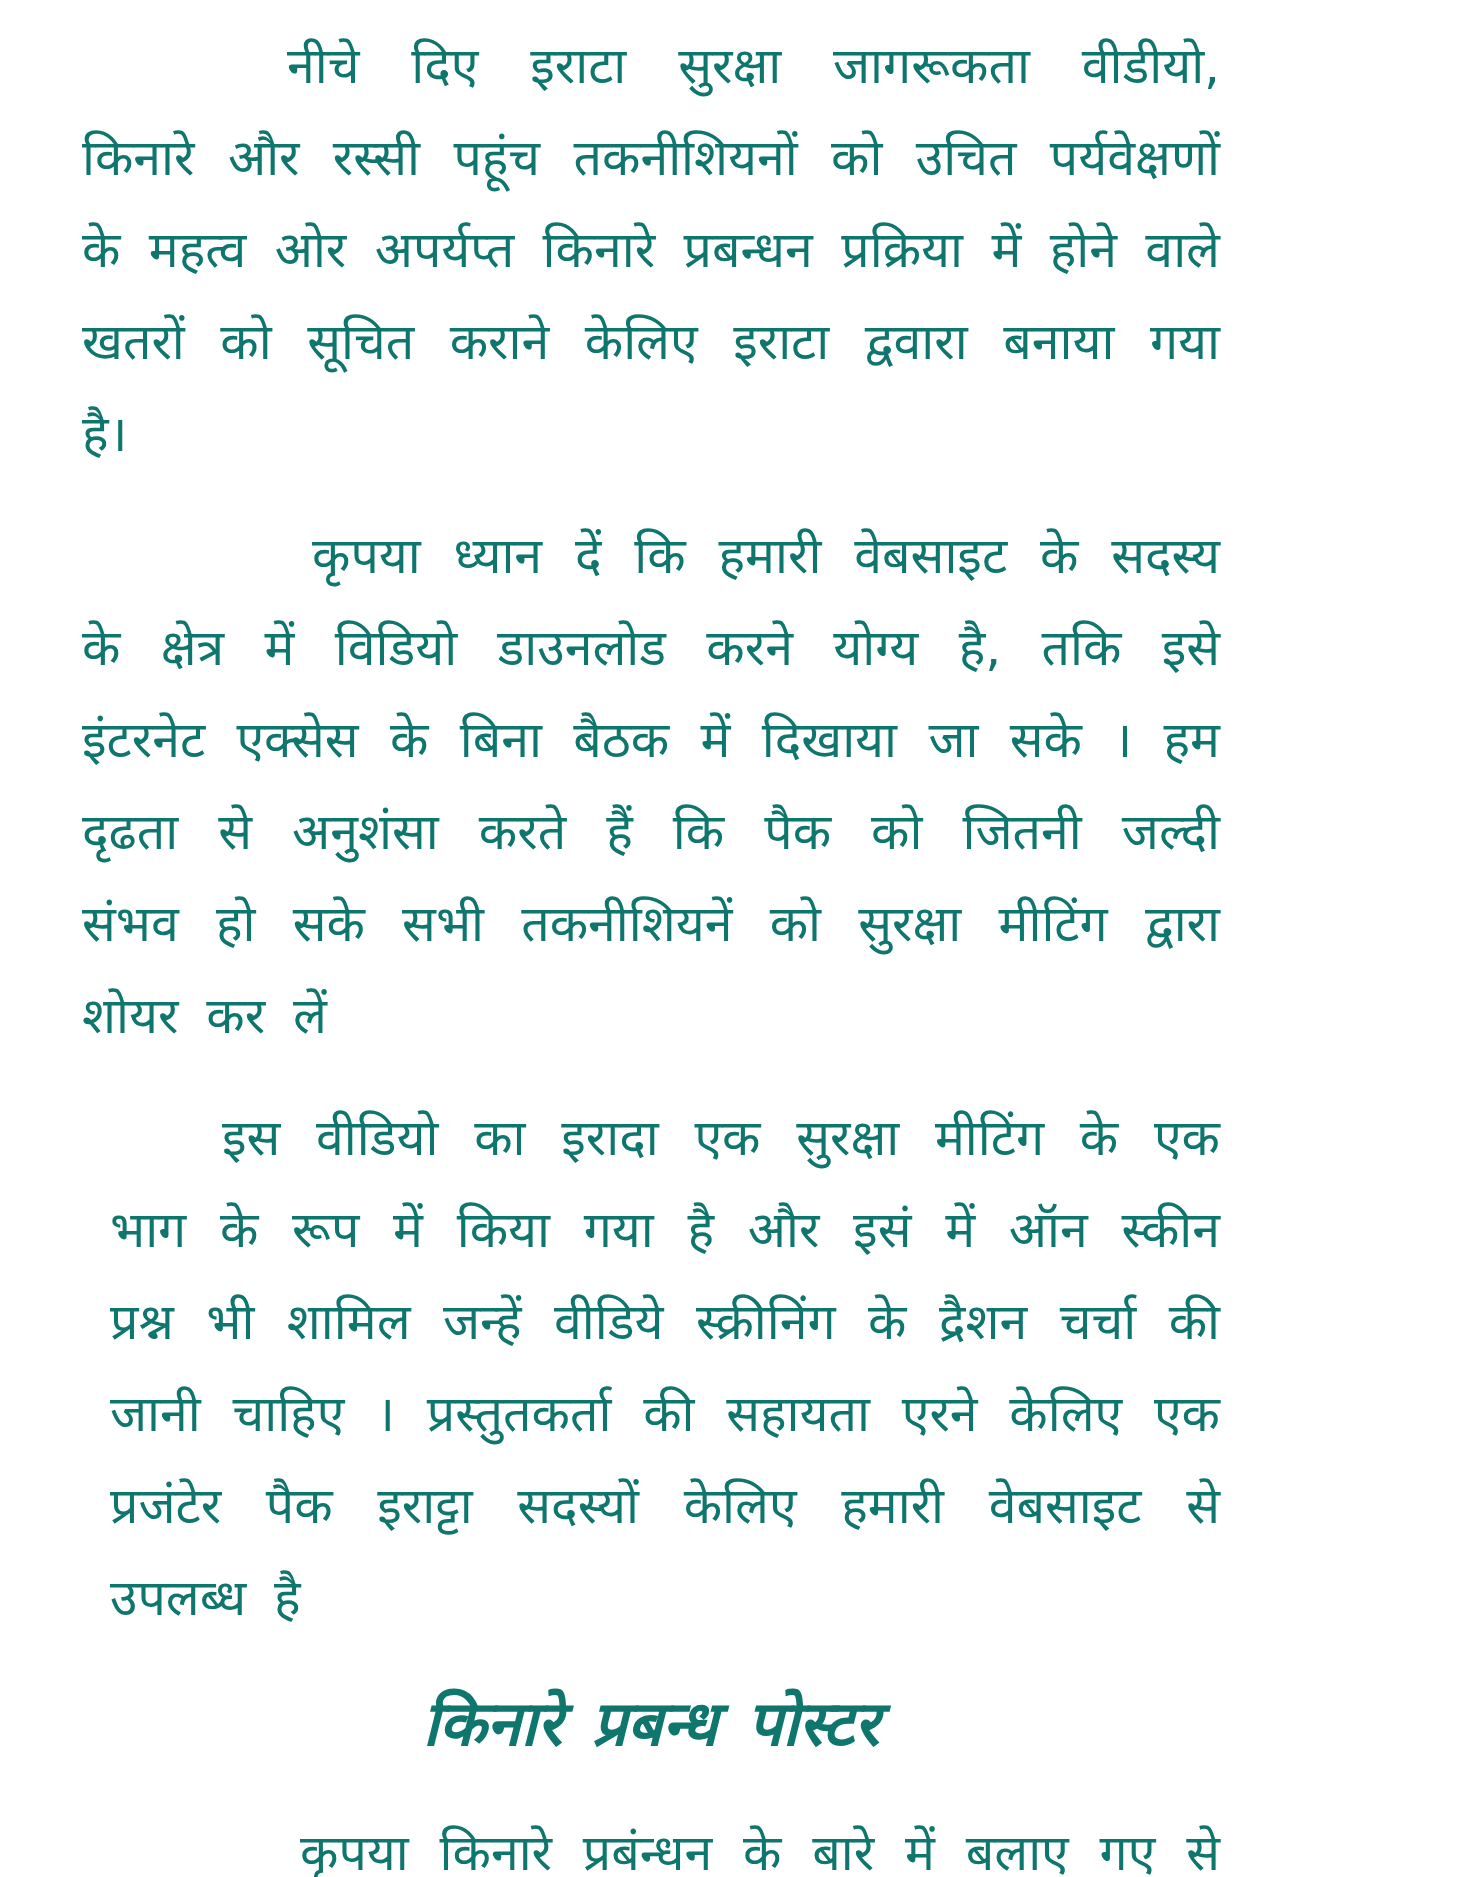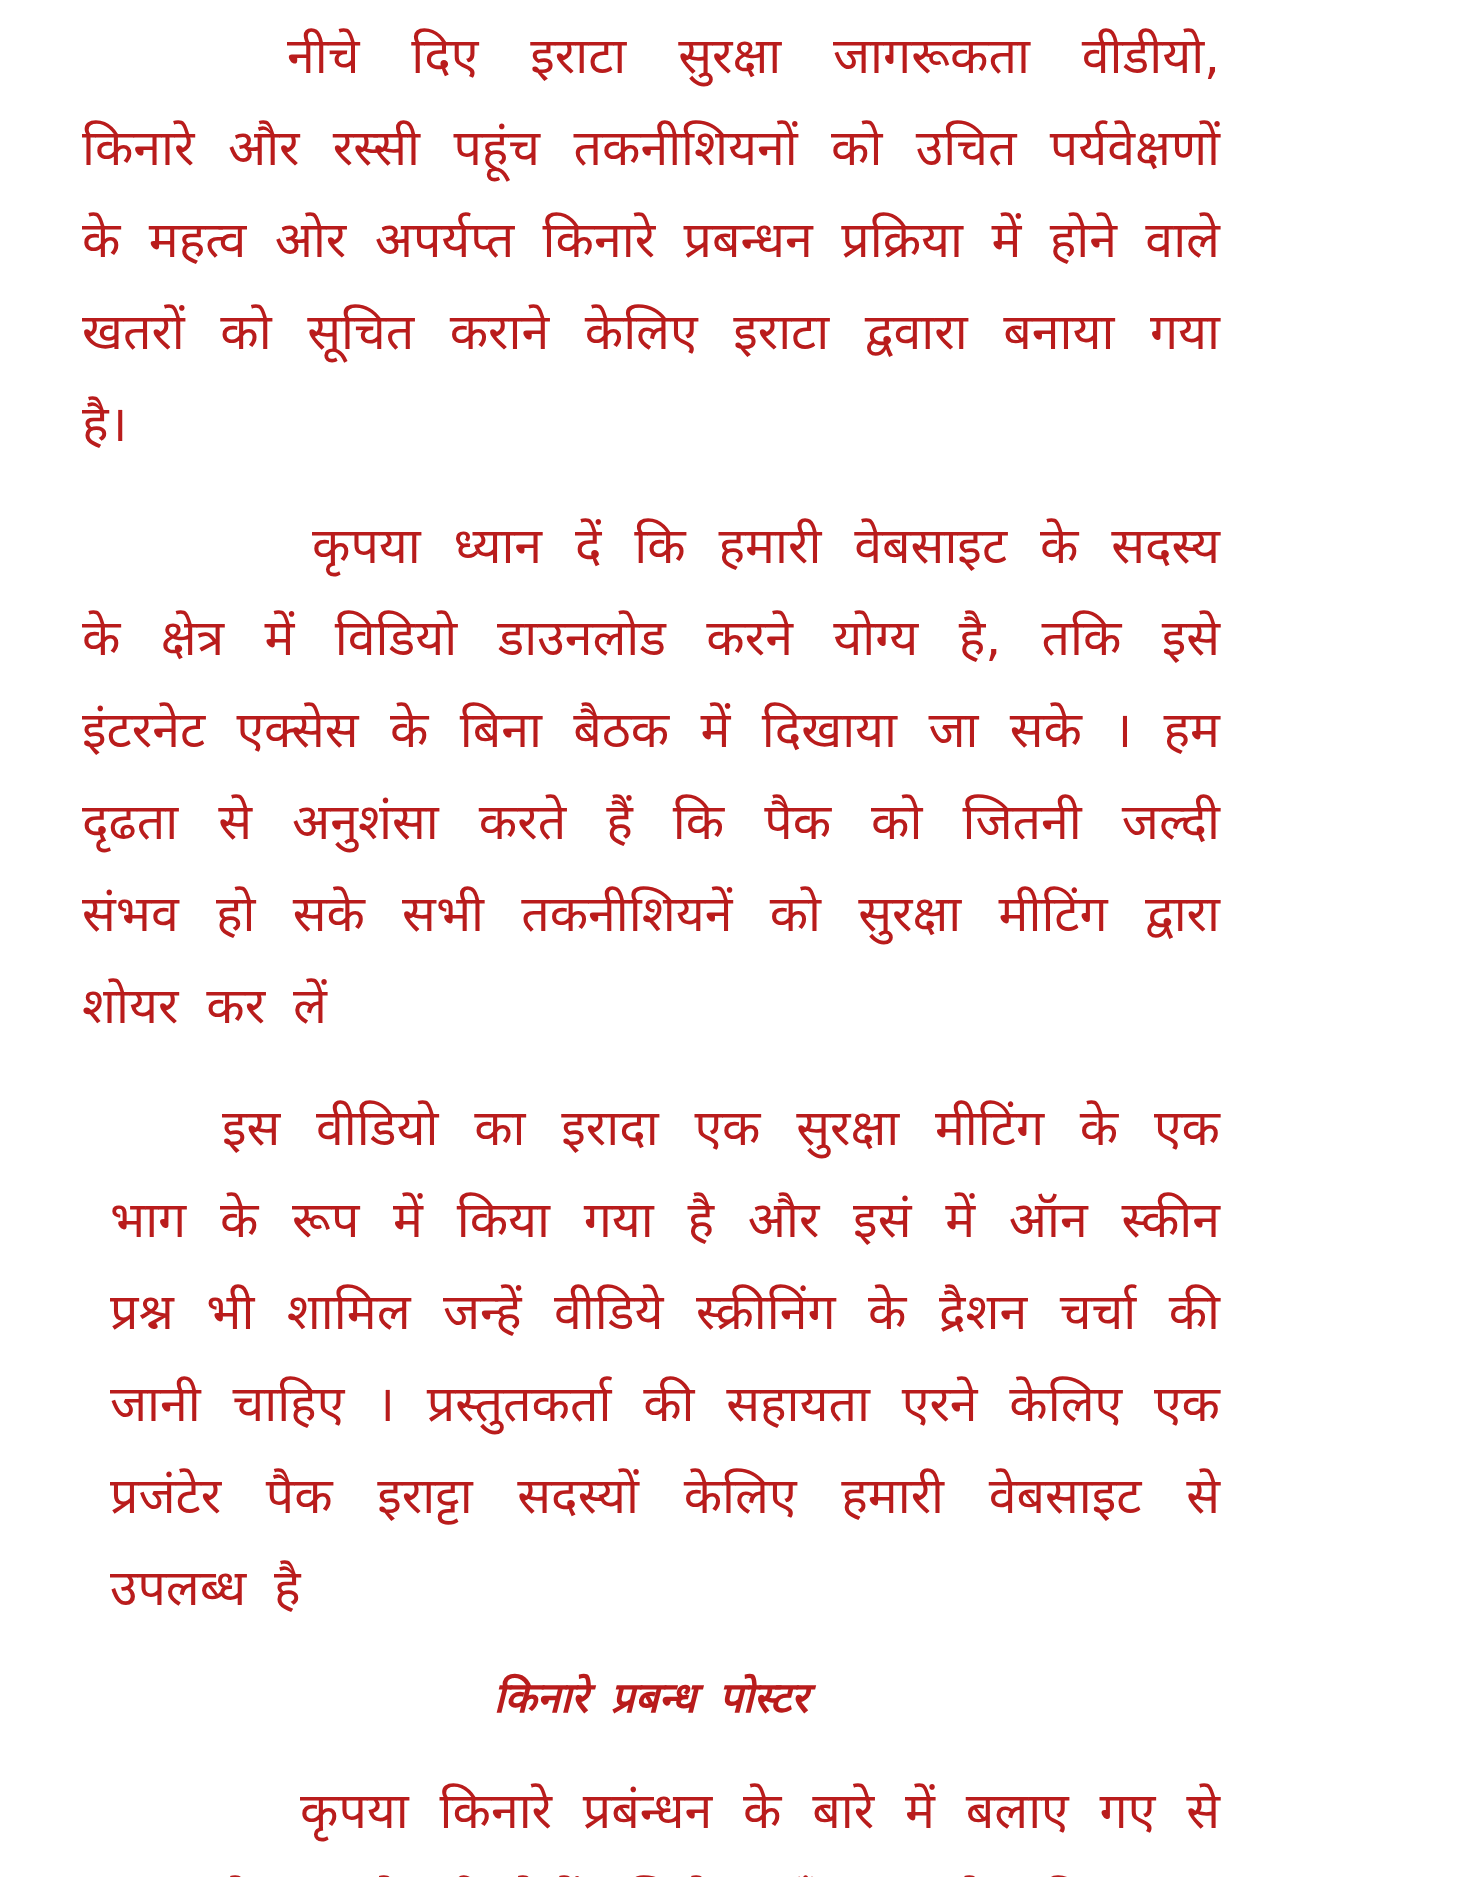--- a/index.html
+++ b/index.html
@@ -6,39 +6,39 @@
       margin: 0;
       padding: 0;
       background: #ffffff;
     }
     .page {
       position: relative;
       width: 1288px;
       height: 1877px;
       box-sizing: border-box;
       background: #ffffff;
-      color: #b91c1c;
+      color: #0f766e;
       font-family: "DejaVu Sans", sans-serif;
       font-size: 50px;
       line-height: 1.84;
-      padding: 10px 68px 0 82px;
+      padding: 20px 68px 0 82px;
       overflow: hidden;
     }
     .para {
       margin: 0 0 30px 0;
       text-align: justify;
       text-align-last: left;
       word-spacing: 12px;
     }
     .indent-1 { text-indent: 205px; }
     .indent-2 { text-indent: 230px; }
     .indent-3 { text-indent: 112px; margin-left: 28px; }
     .indent-4 { text-indent: 218px; }
     .heading {
-      font-size: 42px;
+      font-size: 62px;
       font-weight: bold;
       font-style: italic;
       text-align: center;
       margin: 20px 0 34px 0;
       word-spacing: 8px;
       line-height: 1.6;
     }
   </style>
 </head>
 <body>

